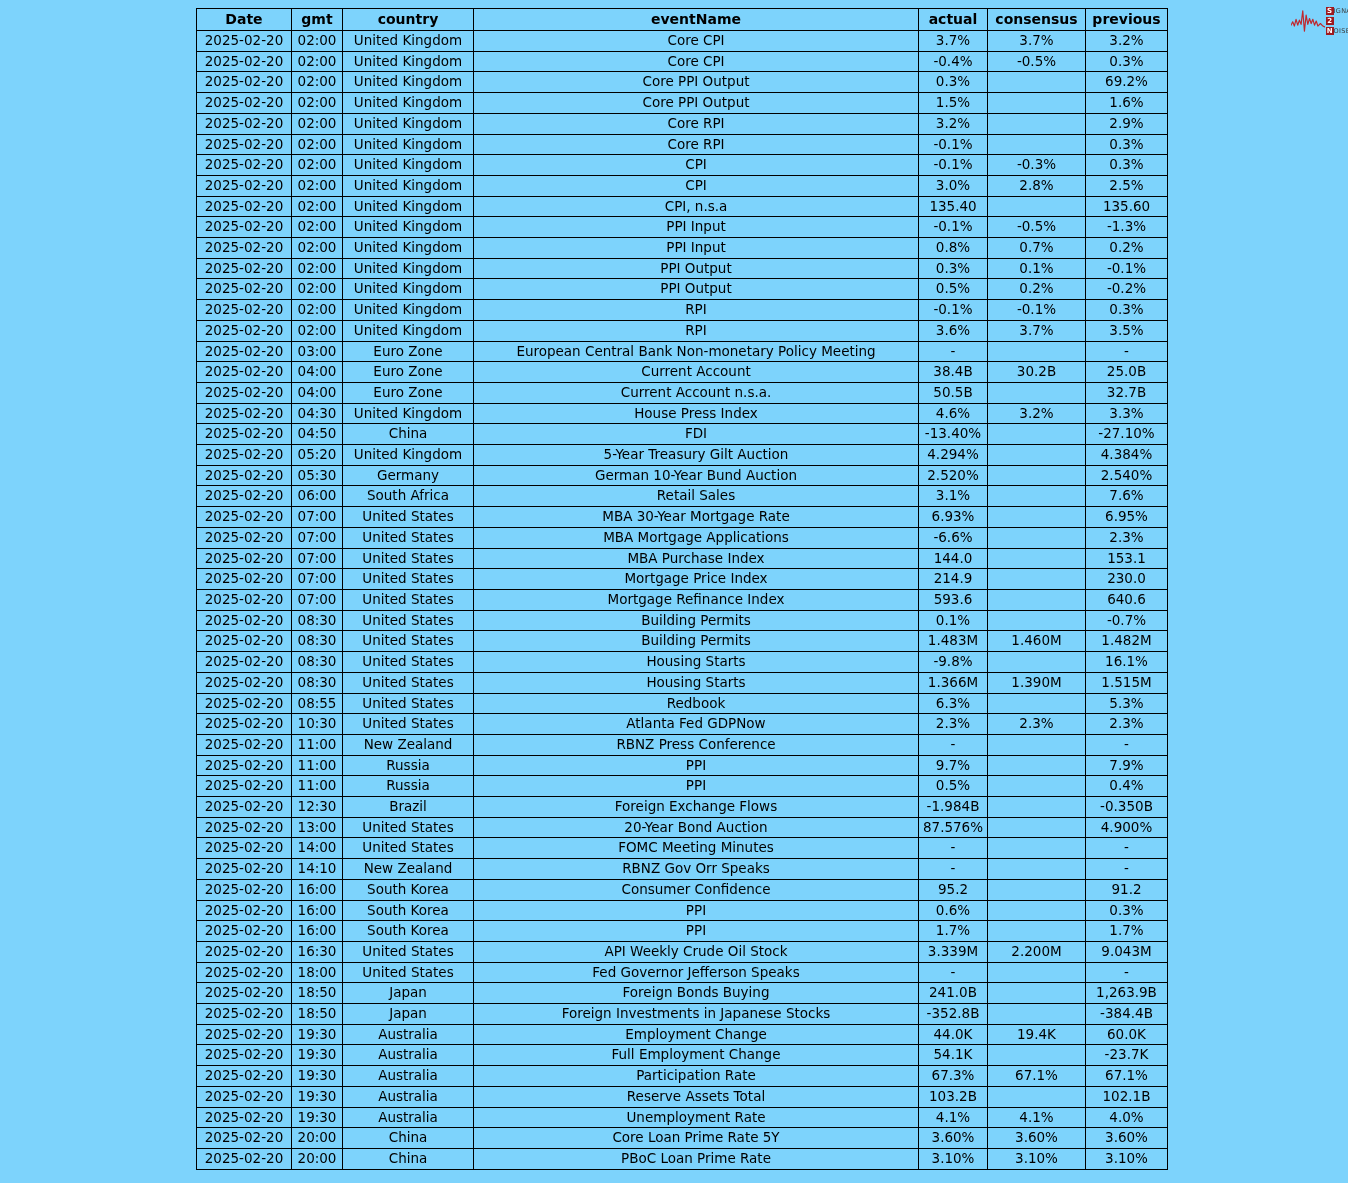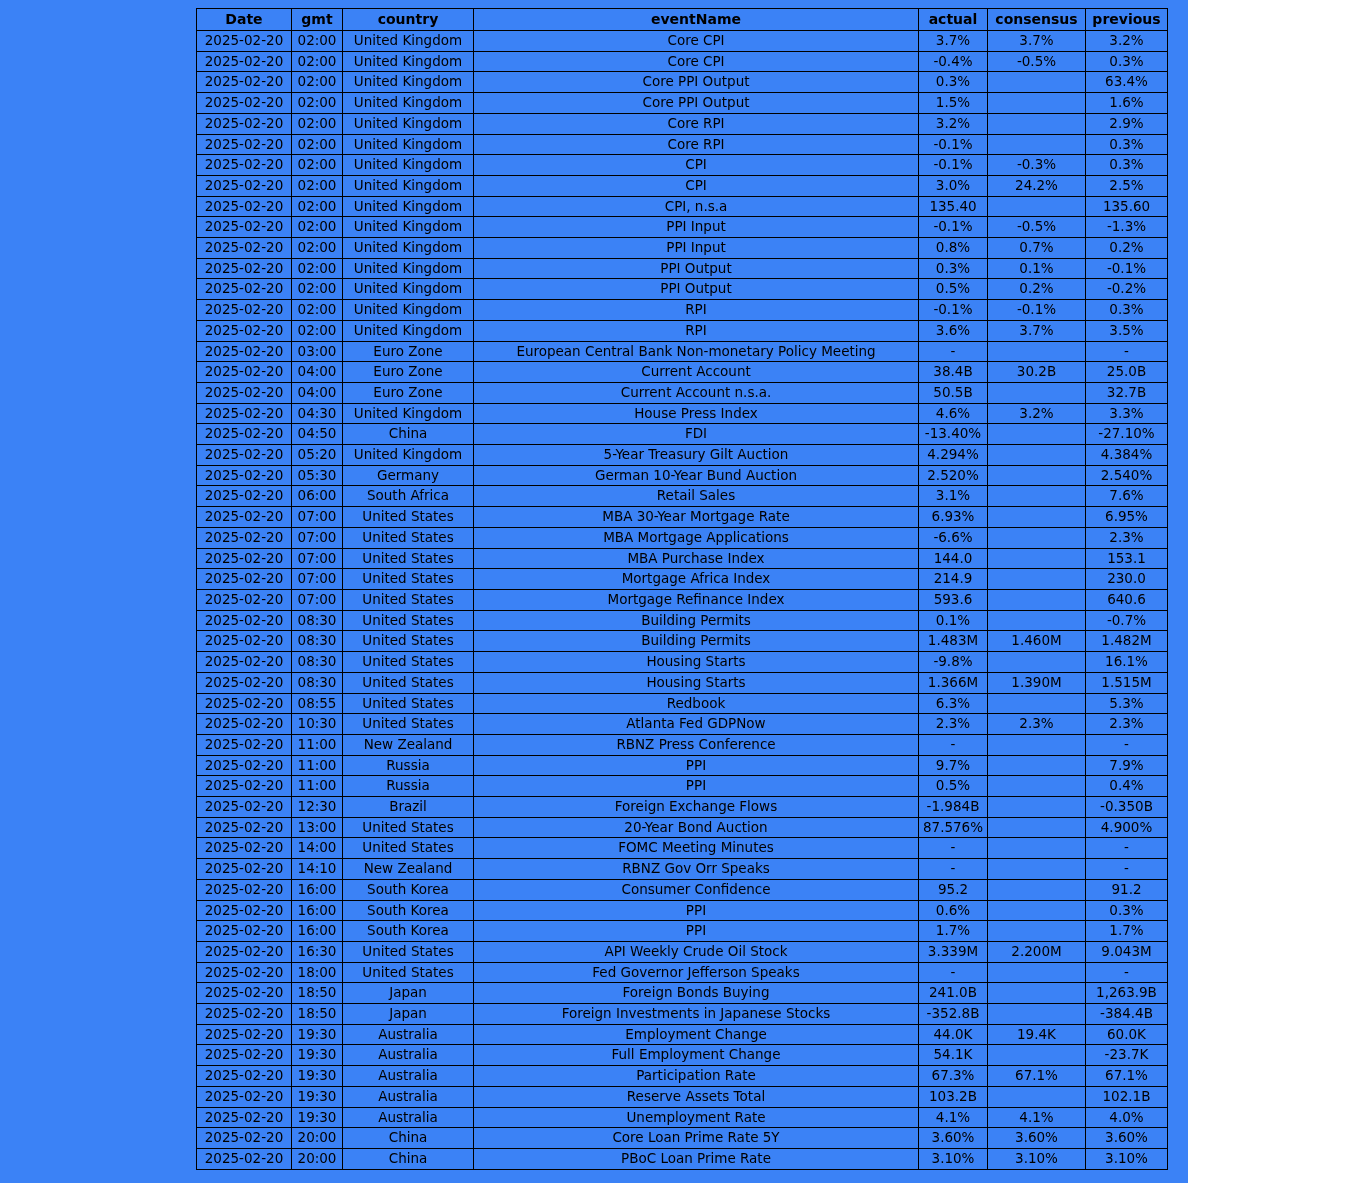--- a/index.html
+++ b/index.html
@@ -6,23 +6,23 @@
     margin: 0;
     padding: 0;
     background: #ffffff;
     width: 1364px;
     height: 1183px;
     font-family: "DejaVu Sans", sans-serif;
     position: relative;
   }
   .page {
     position: relative;
-    width: 1188px;
+    width: 1348px;
     height: 1183px;
-    background: #3b82f6;
+    background: #7dd3fc;
     overflow: hidden;
   }
   table.calendar-table {
     position: absolute;
     left: 196px;
     top: 8px;
     width: 971px;
     border-collapse: collapse;
     table-layout: fixed;
     font-family: "DejaVu Sans", sans-serif;
@@ -133,21 +133,21 @@
           <td>-0.5%</td>
           <td>0.3%</td>
         </tr>
         <tr>
           <td>2025-02-20</td>
           <td>02:00</td>
           <td>United Kingdom</td>
           <td>Core PPI Output</td>
           <td>0.3%</td>
           <td></td>
-          <td>63.4%</td>
+          <td>69.2%</td>
         </tr>
         <tr>
           <td>2025-02-20</td>
           <td>02:00</td>
           <td>United Kingdom</td>
           <td>Core PPI Output</td>
           <td>1.5%</td>
           <td></td>
           <td>1.6%</td>
         </tr>
@@ -177,21 +177,21 @@
           <td>-0.1%</td>
           <td>-0.3%</td>
           <td>0.3%</td>
         </tr>
         <tr>
           <td>2025-02-20</td>
           <td>02:00</td>
           <td>United Kingdom</td>
           <td>CPI</td>
           <td>3.0%</td>
-          <td>24.2%</td>
+          <td>2.8%</td>
           <td>2.5%</td>
         </tr>
         <tr>
           <td>2025-02-20</td>
           <td>02:00</td>
           <td>United Kingdom</td>
           <td>CPI, n.s.a</td>
           <td>135.40</td>
           <td></td>
           <td>135.60</td>
@@ -346,21 +346,21 @@
           <td>United States</td>
           <td>MBA Purchase Index</td>
           <td>144.0</td>
           <td></td>
           <td>153.1</td>
         </tr>
         <tr>
           <td>2025-02-20</td>
           <td>07:00</td>
           <td>United States</td>
-          <td>Mortgage Africa Index</td>
+          <td>Mortgage Price Index</td>
           <td>214.9</td>
           <td></td>
           <td>230.0</td>
         </tr>
         <tr>
           <td>2025-02-20</td>
           <td>07:00</td>
           <td>United States</td>
           <td>Mortgage Refinance Index</td>
           <td>593.6</td>

